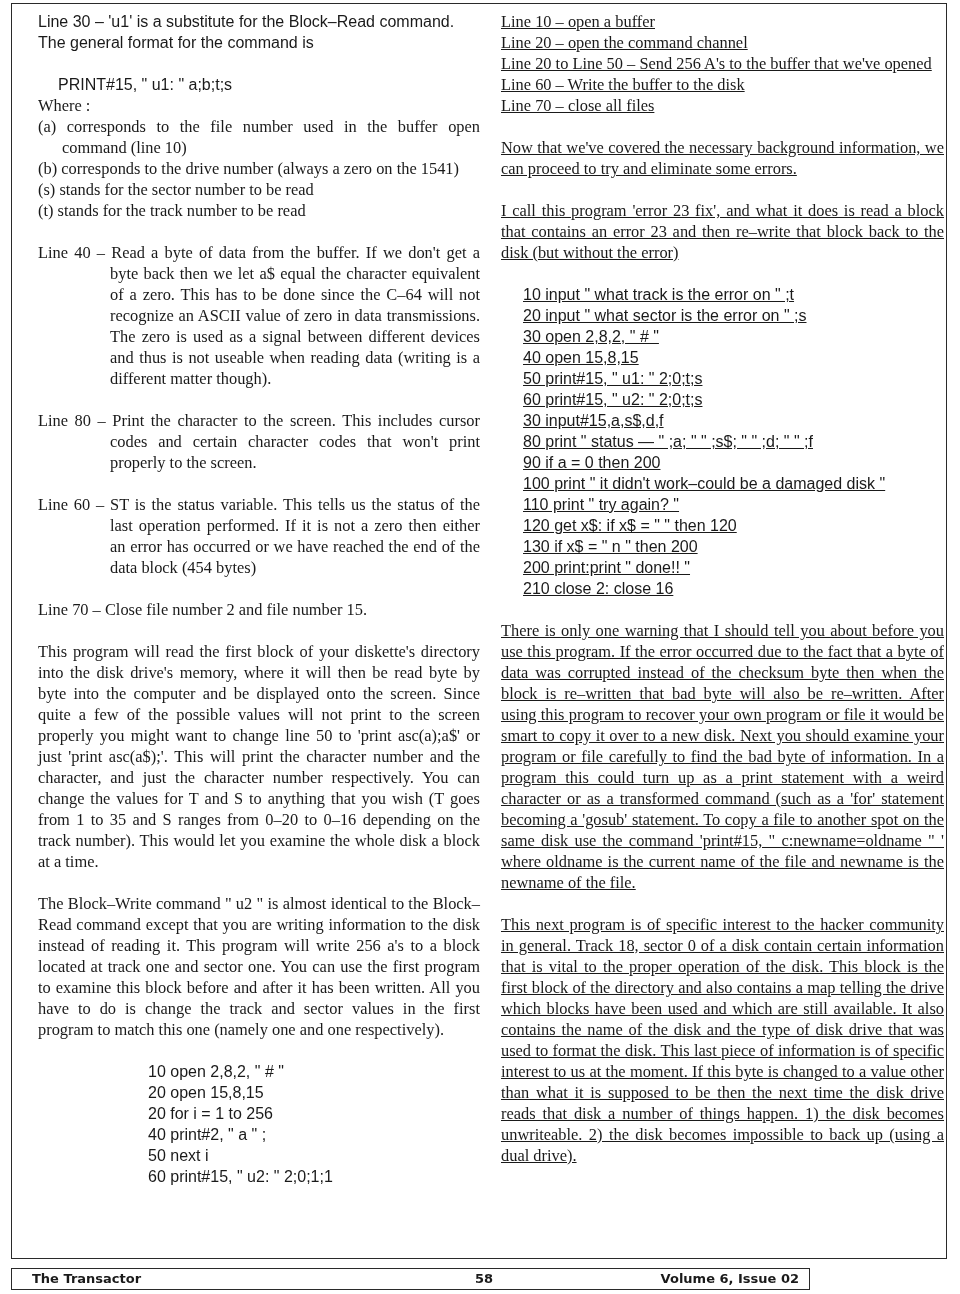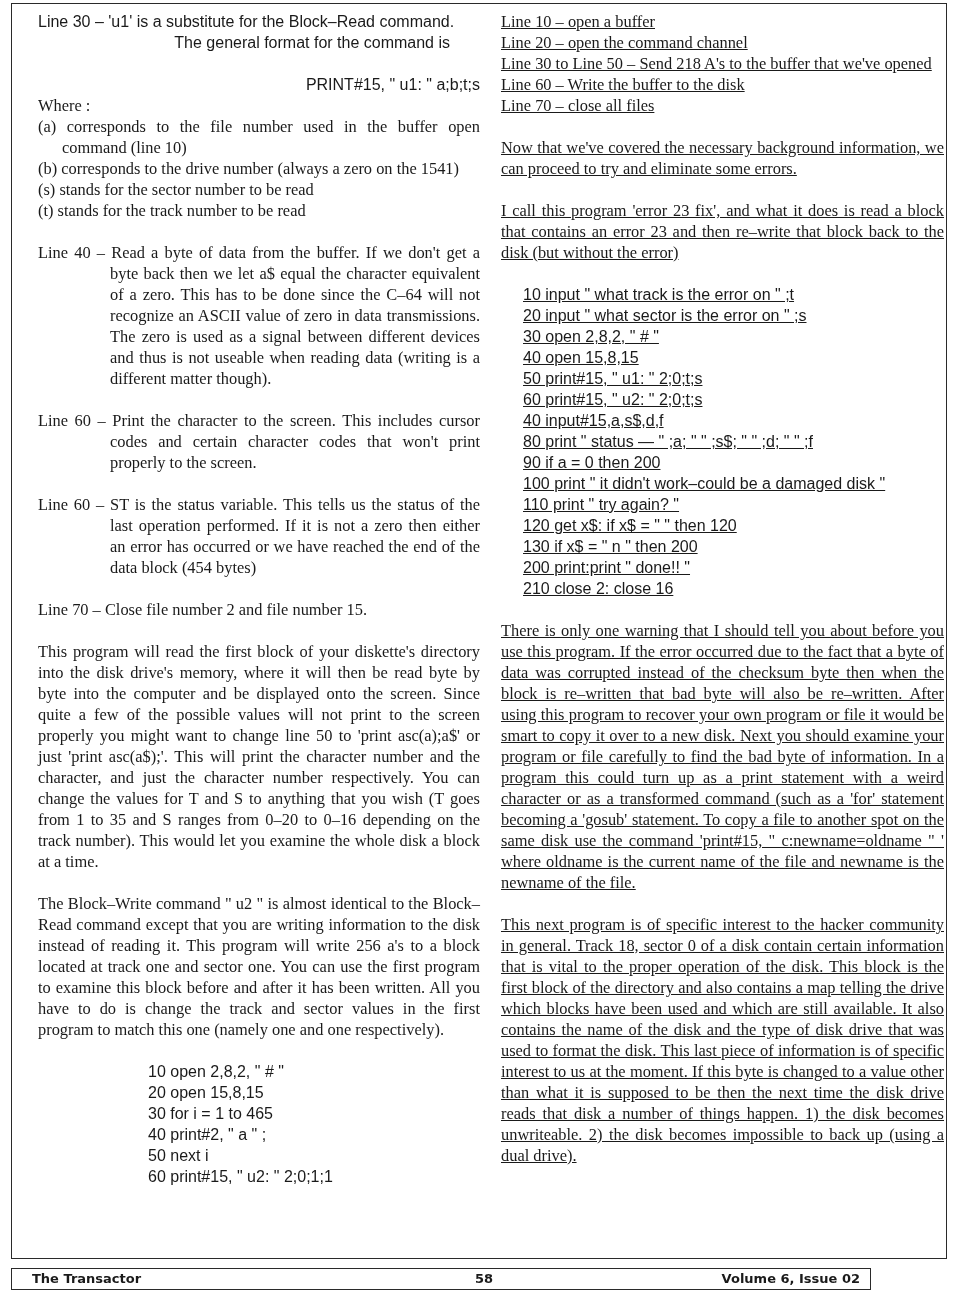--- a/index.html
+++ b/index.html
@@ -11,26 +11,26 @@
   .col { position: absolute; top: 7px; font-family: "Liberation Serif", serif; font-size: 16.4px; line-height: 21px; }
   .col.left { left: 26px; width: 442px; }
   .col.right { left: 489px; width: 443px; text-decoration: underline; }
   .sans { font-family: "Liberation Sans", sans-serif; font-size: 16px; }
   p { margin: 0; }
   .just { text-align: justify; }
   .gap { height: 21px; }
   .hang { padding-left: 72px; text-indent: -72px; text-align: justify; }
   .hang2 { padding-left: 72px; text-indent: -72px; }
   .hang-a { padding-left: 24px; text-indent: -24px; text-align: justify; }
-  .center { text-align: right; }
+  .center { text-align: left; }
   .code { font-family: "Liberation Sans", sans-serif; font-size: 16px; line-height: 21px; }
   .code.left-code { padding-left: 110px; }
   .code.right-code { padding-left: 22px; }
   .footer {
-    position: absolute; left: 11px; top: 1268px; width: 860px; height: 22px;
+    position: absolute; left: 11px; top: 1268px; width: 799px; height: 22px;
     border: 1.5px solid #2a2a2a; box-sizing: border-box;
     font-family: "DejaVu Sans", sans-serif; font-weight: bold; font-size: 13px;
   }
   .footer span { position: absolute; top: 2px; }
   .f-title { left: 20px; }
   .f-page { left: 463px; }
   .f-issue { right: 10px; }
 </style>
 </head>
 <body>
@@ -43,59 +43,59 @@
     <div class="gap"></div>
     <p class="sans center" style="padding-left:20px">PRINT#15, " u1: " a;b;t;s</p>
     <p>Where :</p>
     <p class="hang-a">(a) corresponds to the file number used in the buffer open command (line 10)</p>
     <p>(b) corresponds to the drive number (always a zero on the 1541)</p>
     <p>(s) stands for the sector number to be read</p>
     <p>(t) stands for the track number to be read</p>
     <div class="gap"></div>
     <p class="hang">Line 40 – Read a byte of data from the buffer. If we don't get a byte back then we let a$ equal the character equivalent of a zero. This has to be done since the C–64 will not recognize an ASCII value of zero in data transmissions. The zero is used as a signal between different devices and thus is not useable when reading data (writing is a different matter though).</p>
     <div class="gap"></div>
-    <p class="hang">Line 60 – Print the character to the screen. This includes cursor codes and certain character codes that won't print properly to the screen.</p>
+    <p class="hang">Line 80 – Print the character to the screen. This includes cursor codes and certain character codes that won't print properly to the screen.</p>
     <div class="gap"></div>
     <p class="hang">Line 60 – ST is the status variable. This tells us the status of the last operation performed. If it is not a zero then either an error has occurred or we have reached the end of the data block (454 bytes)</p>
     <div class="gap"></div>
     <p class="hang2">Line 70 – Close file number 2 and file number 15.</p>
     <div class="gap"></div>
     <p class="just">This program will read the first block of your diskette's directory into the disk drive's memory, where it will then be read byte by byte into the computer and be displayed onto the screen. Since quite a few of the possible values will not print to the screen properly you might want to change line 50 to 'print asc(a);a$' or just 'print asc(a$);'. This will print the character number and the character, and just the character number respectively. You can change the values for T and S to anything that you wish (T goes from 1 to 35 and S ranges from 0–20 to 0–16 depending on the track number). This would let you examine the whole disk a block at a time.</p>
     <div class="gap"></div>
     <p class="just">The Block–Write command " u2 " is almost identical to the Block–Read command except that you are writing information to the disk instead of reading it. This program will write 256 a's to a block located at track one and sector one. You can use the first program to examine this block before and after it has been written. All you have to do is change the track and sector values in the first program to match this one (namely one and one respectively).</p>
     <div class="gap"></div>
     <div class="code left-code">
       <div>10 open 2,8,2, " # "</div>
       <div>20 open 15,8,15</div>
-      <div>30 for i = 1 to 465</div>
+      <div>20 for i = 1 to 256</div>
       <div>40 print#2, " a " ;</div>
       <div>50 next i</div>
       <div>60 print#15, " u2: " 2;0;1;1</div>
     </div>
   </div>
 
   <div class="col right">
     <p>Line 10 – open a buffer</p>
     <p>Line 20 – open the command channel</p>
-    <p class="just" style="padding-left:82px;text-indent:-82px">Line 30 to Line 50 – Send 218 A's to the buffer that we've opened</p>
+    <p class="just" style="padding-left:82px;text-indent:-82px">Line 20 to Line 50 – Send 256 A's to the buffer that we've opened</p>
     <p>Line 60 – Write the buffer to the disk</p>
     <p>Line 70 – close all files</p>
     <div class="gap"></div>
     <p class="just">Now that we've covered the necessary background information, we can proceed to try and eliminate some errors.</p>
     <div class="gap"></div>
     <p class="just">I call this program 'error 23 fix', and what it does is read a block that contains an error 23 and then re–write that block back to the disk (but without the error)</p>
     <div class="gap"></div>
     <div class="code right-code">
       <div>10 input " what track is the error on " ;t</div>
       <div>20 input " what sector is the error on " ;s</div>
       <div>30 open 2,8,2, " # "</div>
       <div>40 open 15,8,15</div>
       <div>50 print#15, " u1: " 2;0;t;s</div>
       <div>60 print#15, " u2: " 2;0;t;s</div>
-      <div>40 input#15,a,s$,d,f</div>
+      <div>30 input#15,a,s$,d,f</div>
       <div>80 print " status — " ;a; "  " ;s$; "  " ;d; "  " ;f</div>
       <div>90 if a = 0 then 200</div>
       <div>100 print " it didn't work–could be a damaged disk "</div>
       <div>110 print " try again? "</div>
       <div>120 get x$: if x$ = " " then 120</div>
       <div>130 if x$ = " n " then 200</div>
       <div>200 print:print " done!! "</div>
       <div>210 close 2: close 16</div>
     </div>
     <div class="gap"></div>

